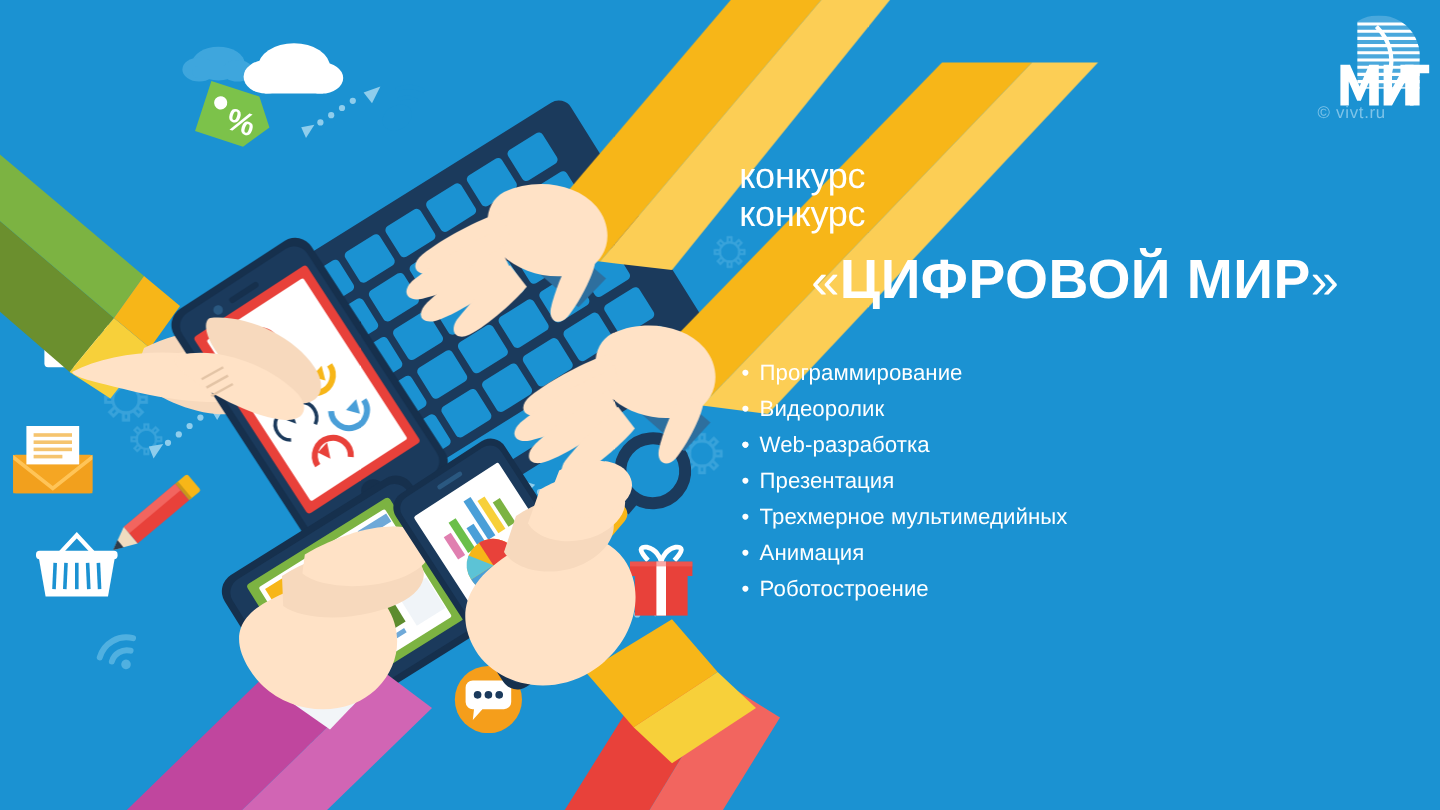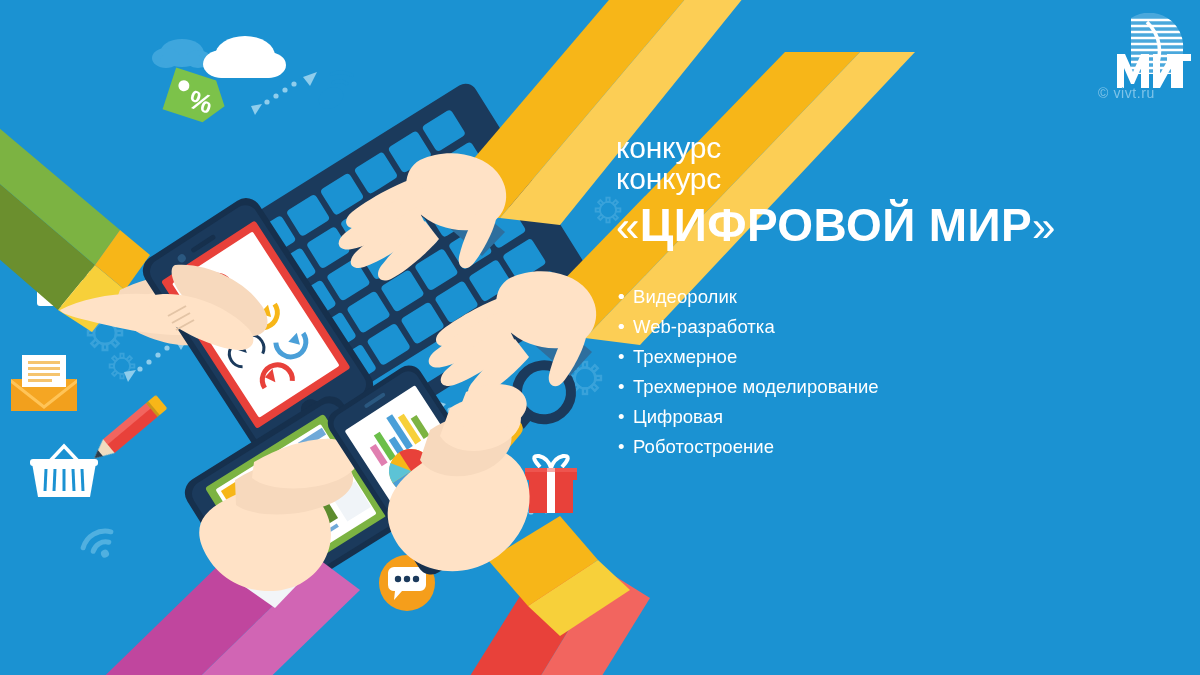--- a/index.html
+++ b/index.html
@@ -10,22 +10,22 @@
   }
   .abs{position:absolute;}
 
   
   #textblock{position:absolute;left:616px;top:133px;width:500px;color:#ffffff;}
   .kicker{
     font-size:30px;line-height:30.5px;font-weight:400;color:#ffffff;
     letter-spacing:-0.2px;white-space:nowrap;
   }
   #maintitle{
-    font-size:46px;font-weight:bold;line-height:48px;color:#ffffff;
-    margin-top:7px;letter-spacing:0.4px;white-space:nowrap;
+    font-size:46px;font-weight:bold;line-height:62px;color:#ffffff;
+    margin-top:7px;letter-spacing:0.4px;white-space:nowrap;text-align:right;
   }
   #maintitle .guil{font-weight:400;font-size:42px;}
   #bullets{margin-top:31px;}
   .bullet{
     font-size:18.5px;line-height:30px;color:#ffffff;
     padding-left:17px;position:relative;white-space:nowrap;
     letter-spacing:0.05px;
   }
   .bullet .dot{position:absolute;left:2px;top:0;}
 
@@ -574,24 +574,24 @@
     </g>
   </svg>
   <div id="logotext">© vivt.ru</div>
 
   <div id="textblock">
     <div class="kicker">конкурс</div>
     <div class="kicker">конкурс</div>
     <div id="maintitle"><span class="guil">«</span><span>ЦИФРОВОЙ МИР</span><span class="guil">»</span></div>
 
     <div id="bullets">
-      <div class="bullet"><span class="dot">•</span></div>
+      <div class="bullet"><span class="dot">•</span><span>Программирование</span></div>
       <div class="bullet"><span class="dot">•</span><span>Видеоролик</span></div>
       <div class="bullet"><span class="dot">•</span></div>
       <div class="bullet"><span class="dot">•</span><span>Web-разработка</span></div>
-      <div class="bullet"><span class="dot">•</span><span>Трехмерное</span></div>
-      <div class="bullet"><span class="dot">•</span><span>Трехмерное моделирование</span></div>
-      <div class="bullet"><span class="dot">•</span><span>Цифровая</span></div>
+      <div class="bullet"><span class="dot">•</span><span>Презентация</span></div>
+      <div class="bullet"><span class="dot">•</span><span>Трехмерное мультимедийных</span></div>
+      <div class="bullet"><span class="dot">•</span><span>Анимация</span></div>
       <div class="bullet"><span class="dot">•</span><span>Роботостроение</span></div>
     </div>
   </div>
 
 </div>
 
 </body></html>

